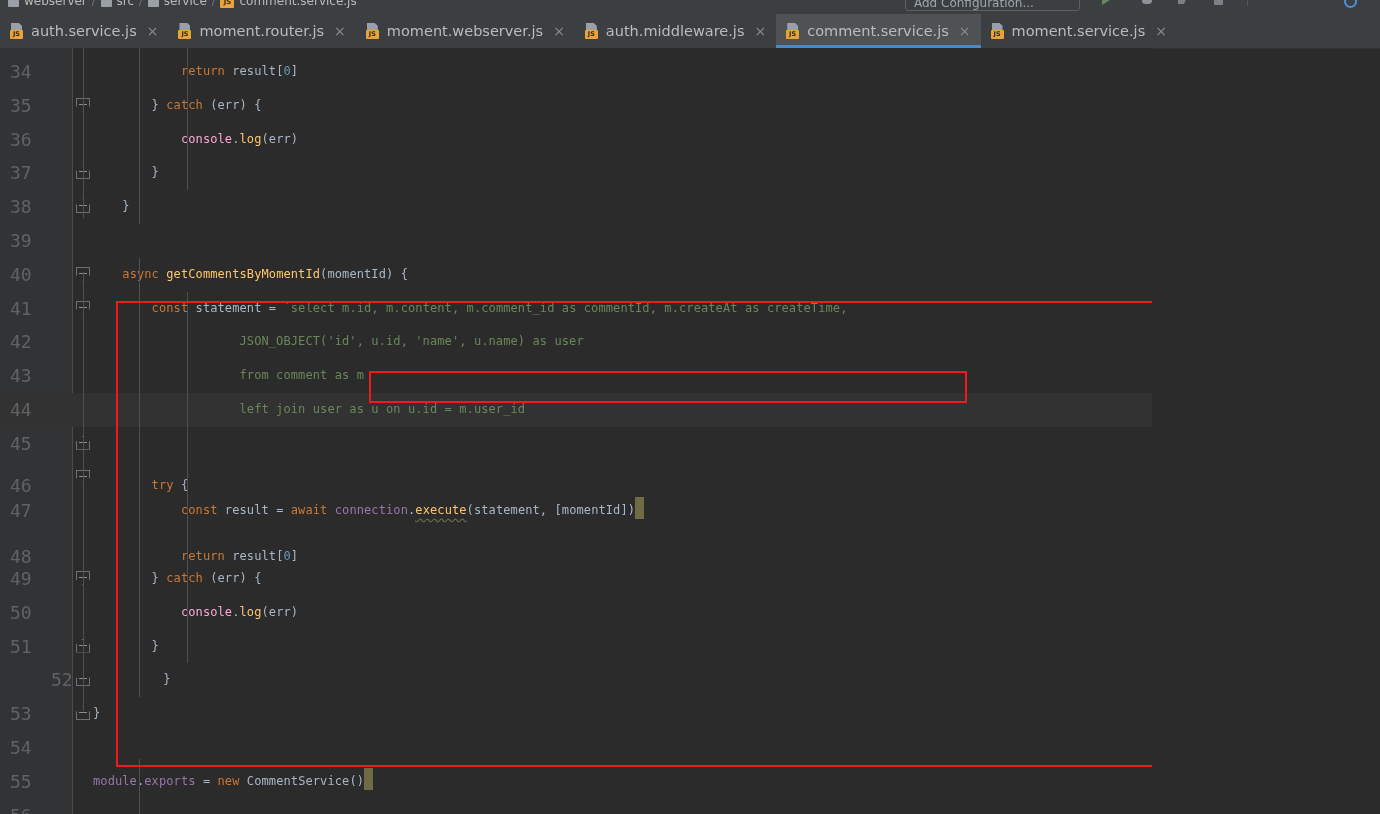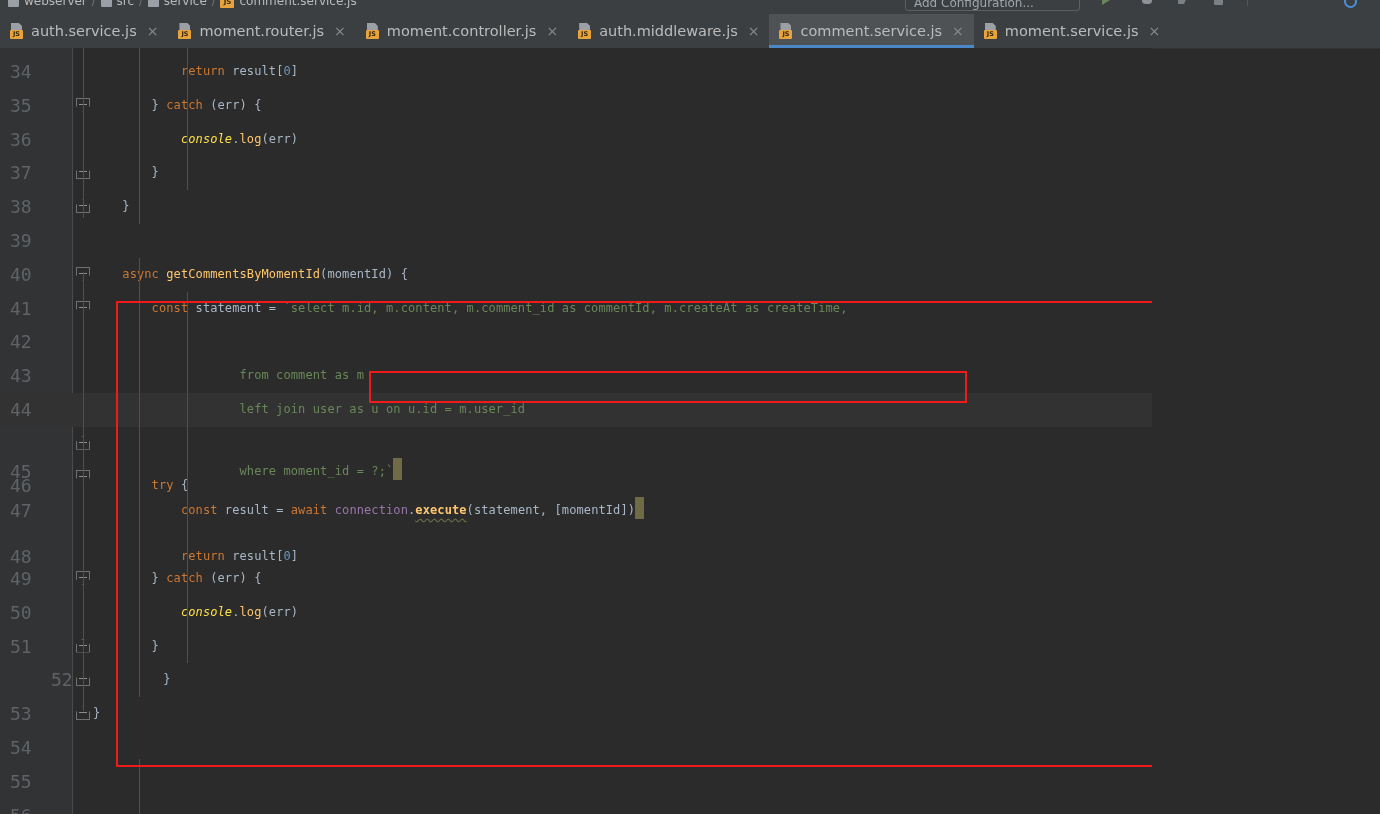--- a/index.html
+++ b/index.html
@@ -279,27 +279,26 @@
     width: 1px;
     background: #4d4f51;
   }
 
   
   .c-kw     { color: #cc7832; }
   .c-fn     { color: #ffc66d; }
   .c-str    { color: #6a8759; }
   .c-num    { color: #6897bb; }
   .c-obj    { color: #9876aa; }
-  .c-objit  { color: #fde047; font-style: italic; }
+  .c-objit  { color: #f9a8d4; }
   .c-plain  { color: #a9b7c6; }
 
   .squig {
     text-decoration: underline wavy #6b6b4a;
     text-underline-offset: 3px;
-    font-weight: bold;
   }
 
   .caret-block {
     display: inline-block;
     width: 9px;
     height: 22px;
     background: #6f6b45;
     vertical-align: -5px;
   }
 
@@ -368,21 +367,21 @@
           <span class="js">JS</span>
         </span>
         <span>moment.router.js</span>
         <span class="tab-close">×</span>
       </div>
       <div class="tab">
         <span class="tab-icon">
           <span class="page"></span>
           <span class="js">JS</span>
         </span>
-        <span>moment.controller.js</span>
+        <span>moment.webserver.js</span>
         <span class="tab-close">×</span>
       </div>
       <div class="tab">
         <span class="tab-icon">
           <span class="page"></span>
           <span class="js">JS</span>
         </span>
         <span>auth.middleware.js</span>
         <span class="tab-close">×</span>
       </div>
@@ -436,32 +435,32 @@
         <div class="row" style="top: 209.8px;">
           <div class="lineno">40</div>
           <div class="code">&nbsp;&nbsp;&nbsp;&nbsp;<span class="c-kw">async</span>&nbsp;<span class="c-fn">getCommentsByMomentId</span><span class="c-plain">(</span><span class="c-plain">momentId</span><span class="c-plain">)</span>&nbsp;<span class="c-plain">{</span></div>
         </div>
         <div class="row" style="top: 243.6px;">
           <div class="lineno">41</div>
           <div class="code">&nbsp;&nbsp;&nbsp;&nbsp;&nbsp;&nbsp;&nbsp;&nbsp;<span class="c-kw">const</span>&nbsp;<span class="c-plain">statement</span>&nbsp;<span class="c-plain">=</span>&nbsp;<span class="c-str">`select m.id, m.content, m.comment_id as commentId, m.createAt as createTime,</span></div>
         </div>
         <div class="row" style="top: 277.4px;">
           <div class="lineno">42</div>
+          <div class="code"><span class="c-str">                    JSON_OBJECT('id', u.id, 'name', u.name) as user</span></div>
         </div>
         <div class="row" style="top: 311.2px;">
           <div class="lineno">43</div>
           <div class="code"><span class="c-str">                    from comment as m</span></div>
         </div>
         <div class="row current" style="top: 345px;">
           <div class="lineno">44</div>
           <div class="code"><span class="c-str">                    left join user as u on u.id = m.user_id</span></div>
         </div>
-        <div class="row" style="top: 378.8px; margin-top: 28px;">
+        <div class="row" style="top: 378.8px;">
           <div class="lineno">45</div>
-          <div class="code"><span class="c-str">                    where moment_id = ?;`</span><span class="caret-block"></span></div>
         </div>
         <div class="row" style="top: 421px;">
           <div class="lineno">46</div>
           <div class="code">&nbsp;&nbsp;&nbsp;&nbsp;&nbsp;&nbsp;&nbsp;&nbsp;<span class="c-kw">try</span>&nbsp;<span class="c-plain">{</span></div>
         </div>
         <div class="row" style="top: 446.4px;">
           <div class="lineno">47</div>
           <div class="code">&nbsp;&nbsp;&nbsp;&nbsp;&nbsp;&nbsp;&nbsp;&nbsp;&nbsp;&nbsp;&nbsp;&nbsp;<span class="c-kw">const</span>&nbsp;<span class="c-plain">result</span>&nbsp;<span class="c-plain">=</span>&nbsp;<span class="c-kw">await</span>&nbsp;<span class="c-obj">connection</span><span class="c-plain">.</span><span class="c-fn"><span class="squig">execute</span></span><span class="c-plain">(</span><span class="c-plain">statement</span><span class="c-plain">,</span>&nbsp;<span class="c-plain">[</span><span class="c-plain">momentId</span><span class="c-plain">]</span><span class="c-plain">)</span><span class="caret-block"></span></div>
         </div>
         <div class="row" style="top: 492px;">
@@ -487,20 +486,21 @@
         <div class="row" style="top: 649.2px;">
           <div class="lineno">53</div>
           <div class="code"><span class="c-plain">}</span></div>
         </div>
         <div class="row" style="top: 683px;">
           <div class="lineno">54</div>
           <div class="code"></div>
         </div>
         <div class="row" style="top: 716.8px;">
           <div class="lineno">55</div>
+          <div class="code"><span class="c-obj">module</span><span class="c-plain">.</span><span class="c-obj">exports</span>&nbsp;<span class="c-plain">=</span>&nbsp;<span class="c-kw">new</span>&nbsp;<span class="c-plain">CommentService</span><span class="c-plain">(</span><span class="c-plain">)</span><span class="caret-block"></span></div>
         </div>
         <div class="row" style="top: 750.6px;">
           <div class="lineno">56</div>
           <div class="code"></div>
         </div>
       </div>
     <div id="guides">
         <div class="iguide" style="left: 139px; top: 0px; height: 176px;"></div>
         <div class="iguide" style="left: 187px; top: 0px; height: 142.2px;"></div>
         <div class="iguide" style="left: 139px; top: 209.8px; height: 439.4px;"></div>

